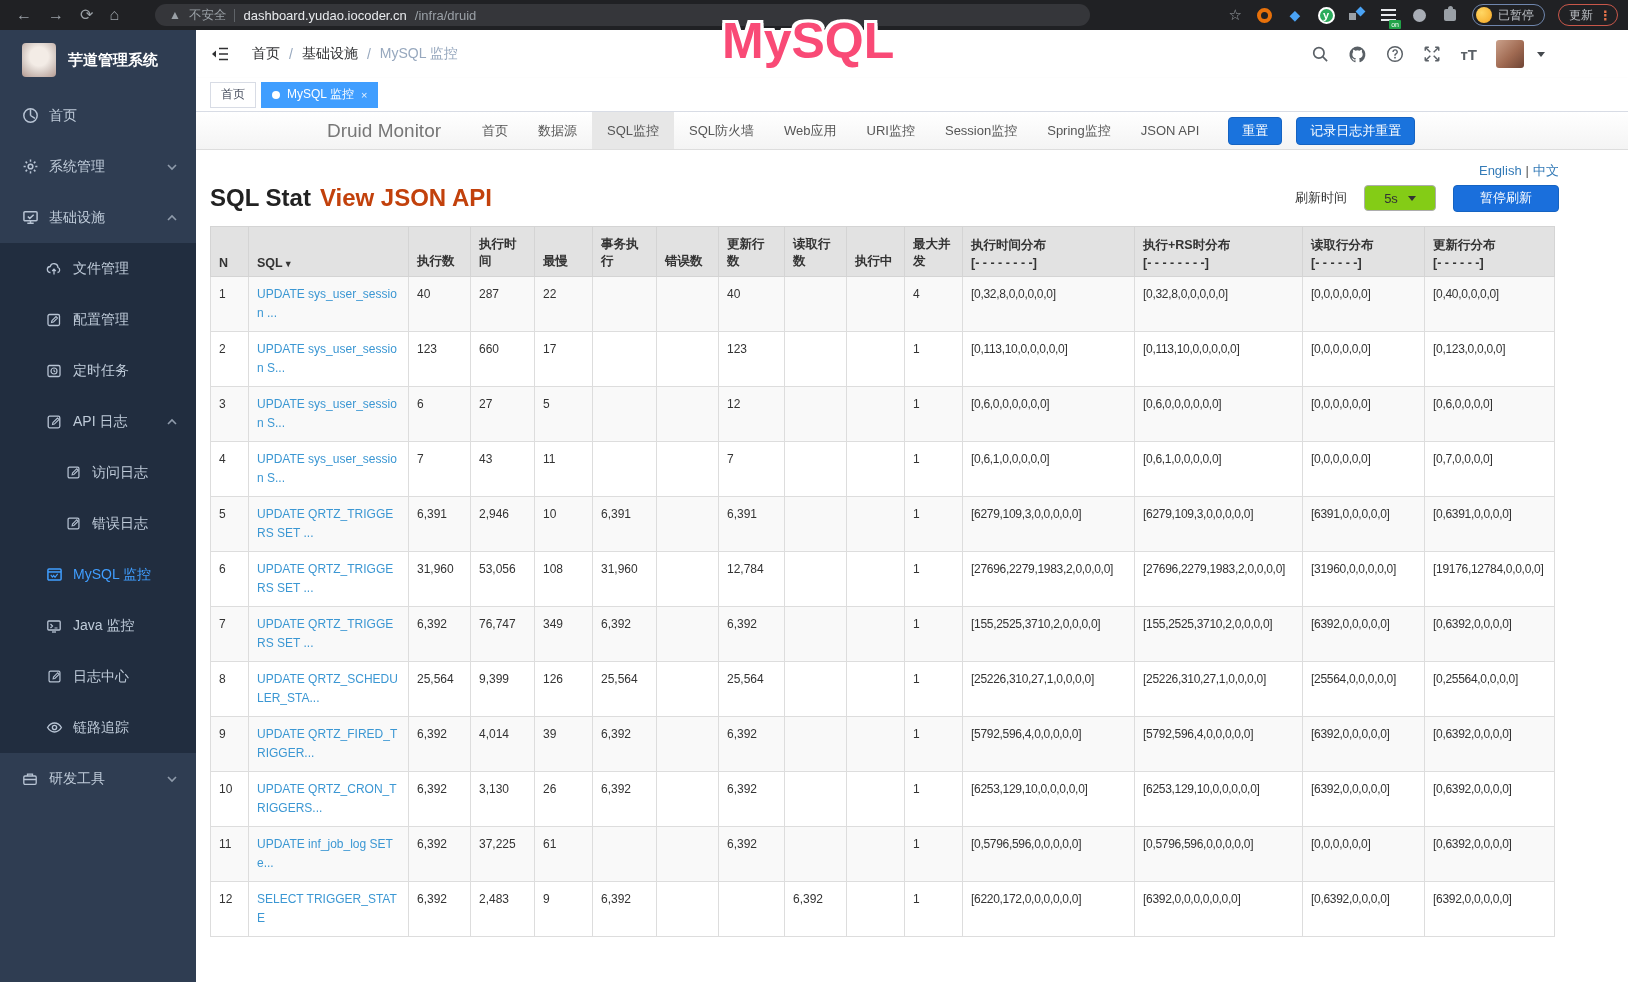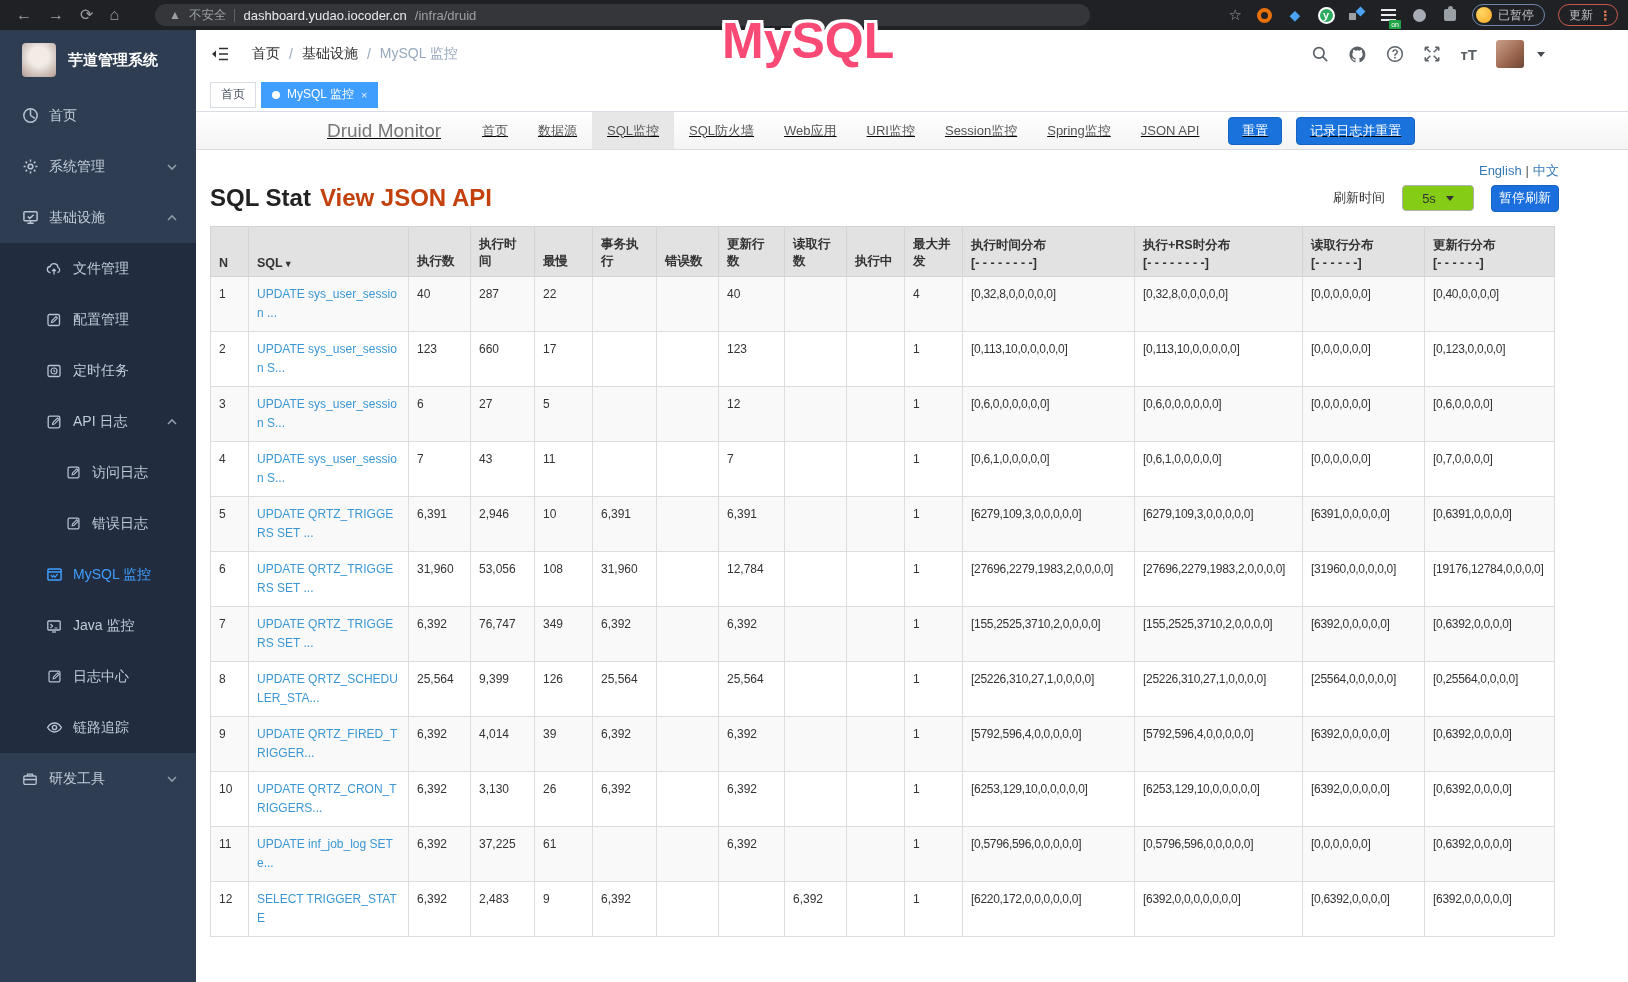--- a/index.html
+++ b/index.html
@@ -70,40 +70,40 @@
   .caret-down { width:0; height:0; border-left:4.5px solid transparent; border-right:4.5px solid transparent; border-top:5.5px solid #45494e; margin-left:-6px; }
 
   
   .tab-bar { height:34px; border-bottom:1px solid #d8dce5; box-shadow:0 1px 3px rgba(0,0,0,.06); display:flex; align-items:center; padding-left:14px; gap:5px; }
   .ptab { height:26px; display:inline-flex; align-items:center; padding:0 10px; border:1px solid #d8dce5; font-size:12px; color:#495060; background:#fff; cursor:pointer; gap:7px; }
   .ptab.active { background:#409eff; border-color:#409eff; color:#fff; }
   .ptab .dot { width:8px; height:8px; border-radius:50%; background:#fff; }
   .ptab .close { font-size:11px; opacity:.85; }
 
   
-  .druid-nav { height:38px; background:linear-gradient(#ffffff,#f4f4f4); border-bottom:1px solid #ddd;text-decoration:underline; }
+  .druid-nav { height:38px; background:linear-gradient(#ffffff,#f4f4f4); border-bottom:1px solid #ddd; }
   .druid-container { width:1170px; margin:0 auto; height:100%; display:flex; align-items:center; }
   .druid-brand { font-size:19px; color:#777; margin-right:26px; white-space:nowrap; cursor:pointer; }
   .druid-tabs { display:flex; height:100%; }
   .dtab { display:flex; align-items:center; padding:0 15px; font-size:13px; color:#555; cursor:pointer; white-space:nowrap; }
   .dtab.active { background:#e7e7e7; }
   .druid-btn { margin-left:14px; height:28px; padding:0 13px; background:#1a73dd; border:1px solid #1563c2; border-radius:4px; color:#fff; font-size:13px; display:inline-flex; align-items:center; cursor:pointer; white-space:nowrap; }
 
   
   .lang-row { margin:12px 69px 0 0; text-align:right; font-size:13px; }
   .lang-link { color:#337ab7; cursor:pointer; }
   .lang-sep { color:#555; margin:0 4px; }
   .title-row { display:flex; align-items:center; padding:0 69px 0 14px; margin-top:4px; }
   .page-title { font-size:24px; font-weight:bold; color:#222; }
   .title-link { font-size:24px; font-weight:bold; color:#c2410c; margin-left:9px; cursor:pointer; }
   .refresh-box { margin-left:auto; display:flex; align-items:center; gap:17px; }
   .refresh-label { font-size:13px; color:#333; }
   .select { width:72px; height:26px; border:1px solid #adadad; border-radius:4px; background:#84cc16; display:flex; align-items:center; justify-content:center; gap:10px; font-size:13px; color:#333; cursor:pointer; }
   .select .sel-caret { width:0; height:0; border-left:4px solid transparent; border-right:4px solid transparent; border-top:5px solid #333; }
-  .pause-btn { height:27px; padding:0 7px; background:#1a6fdc; border:1px solid #1563c2; border-radius:4px; color:#fff; font-size:13px; display:inline-flex; align-items:center; cursor:pointer; }
+  .pause-btn { height:27px; padding:0 26px; background:#1a6fdc; border:1px solid #1563c2; border-radius:4px; color:#fff; font-size:13px; display:inline-flex; align-items:center; cursor:pointer; }
 
   
   table.stat { border-collapse:collapse; margin:14px 0 0 14px; table-layout:fixed; }
   .stat th { background:#e2e2e2; border:1px solid #d4d4d4; font-size:12.5px; color:#333; text-align:left; vertical-align:bottom; padding:6px 8px; height:50px; font-weight:bold; }
   .stat .th-sub { font-weight:bold; margin-top:2px; white-space:nowrap; }
   .stat .sort { font-size:9px; margin-left:1px; }
   .stat td { border:1px solid #ddd; font-size:12px; color:#333; vertical-align:top; padding:8px; line-height:1.55; overflow:hidden; }
   .stat tbody tr { height:55px; }
   .stat tbody tr:nth-child(odd) { background:#f9f9f9; }
   .sql-link { color:#3b97d3; text-decoration:none; cursor:pointer; word-break:break-all; }

